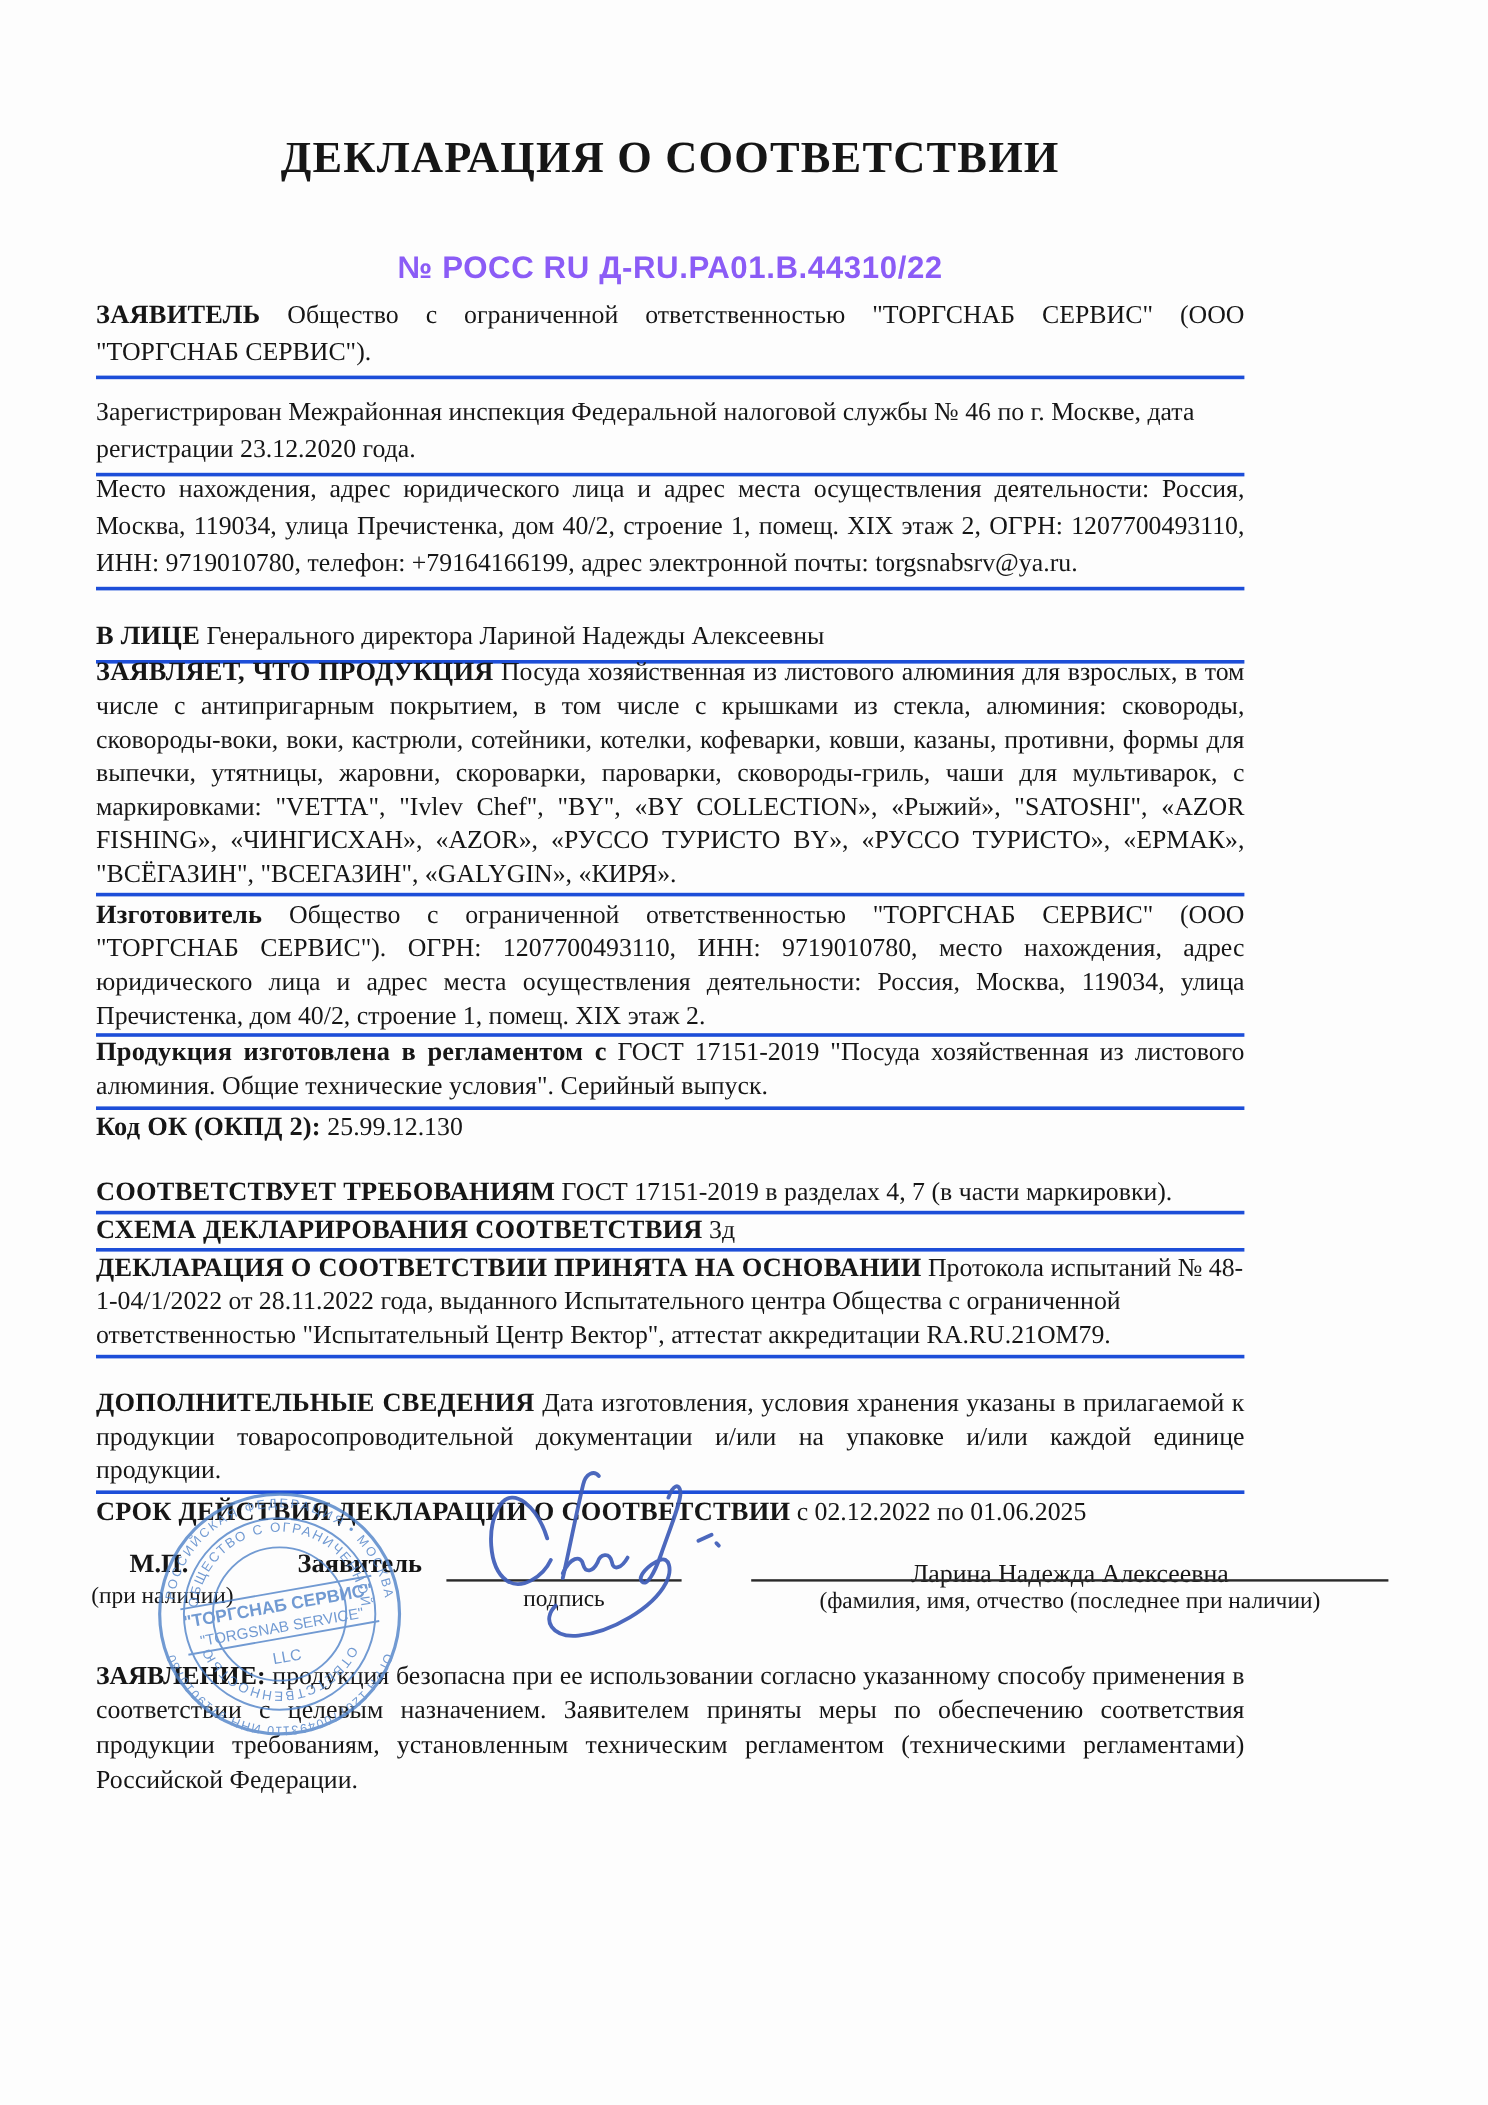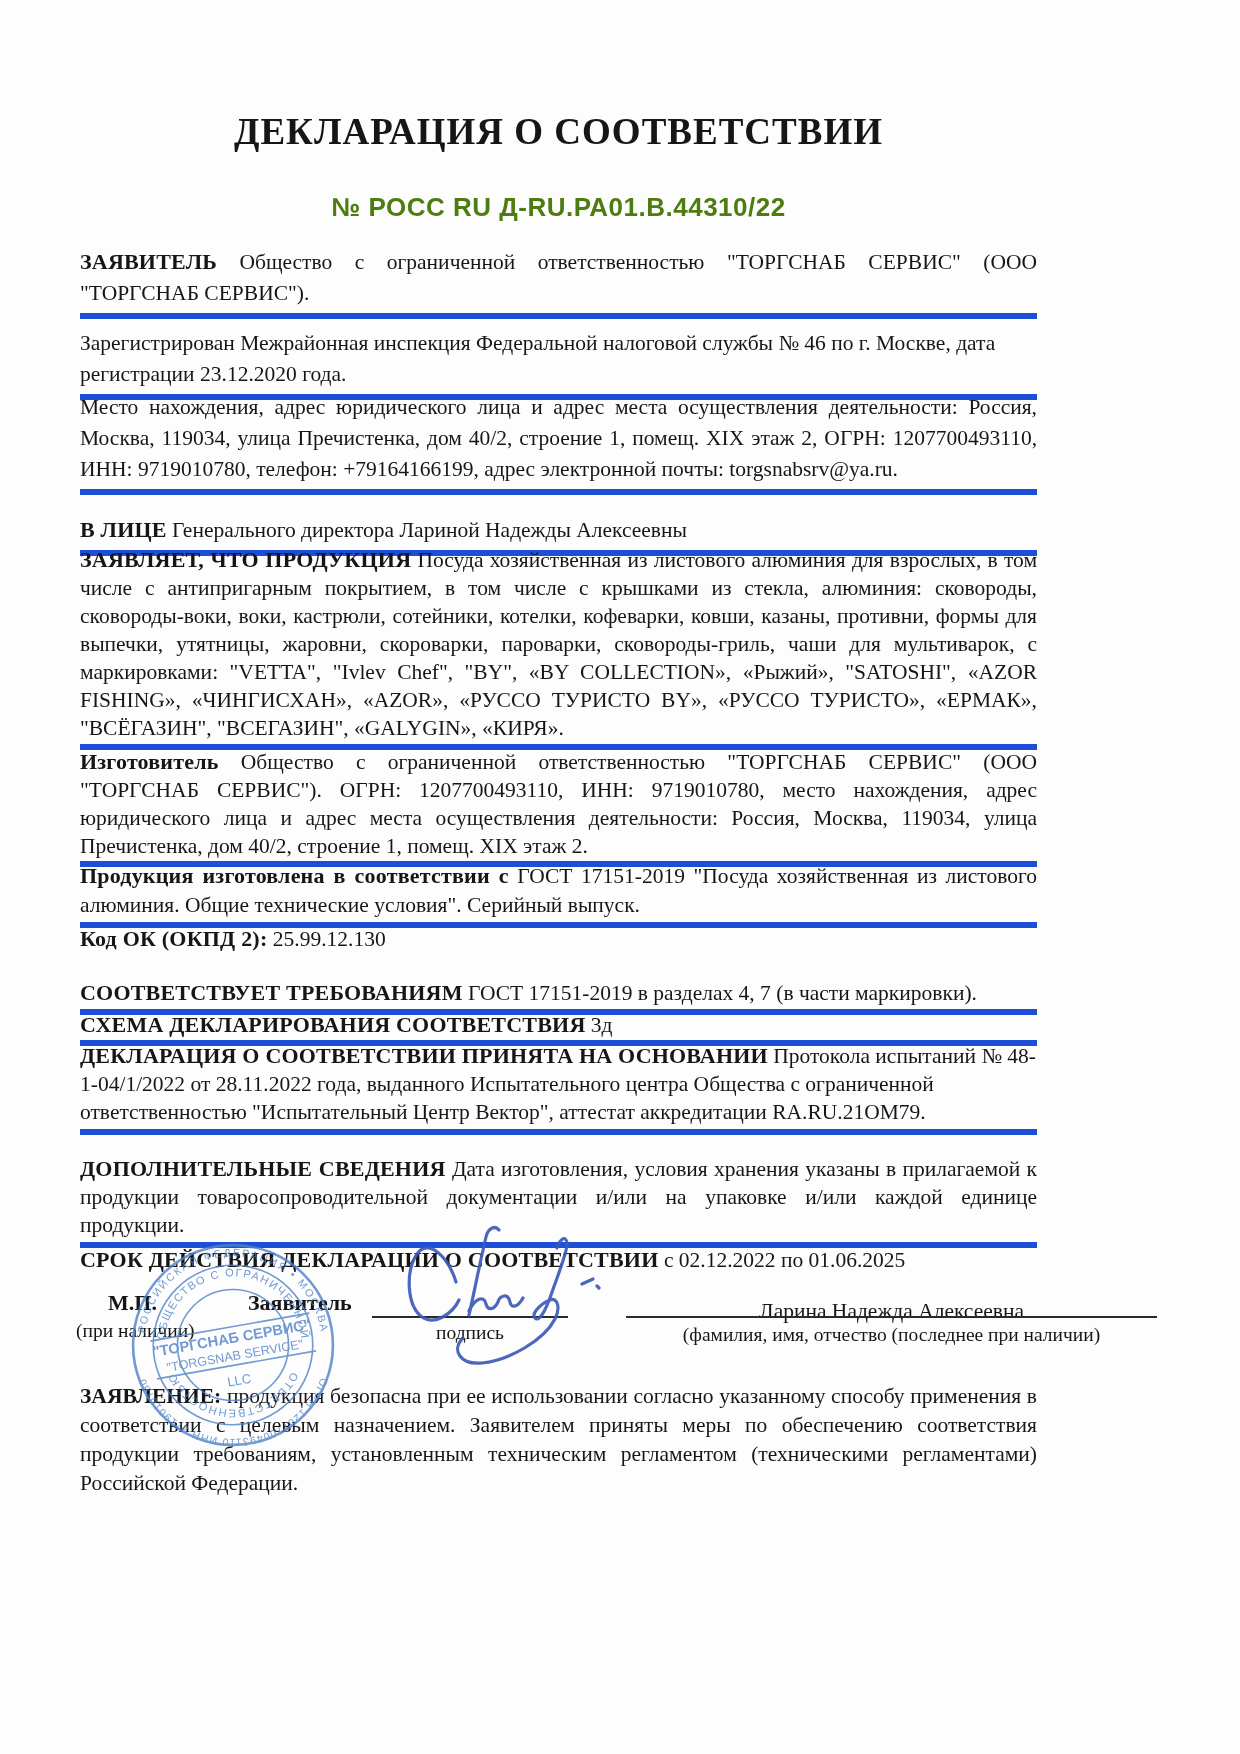--- a/index.html
+++ b/index.html
@@ -15,21 +15,21 @@
   .doc-number{
     position:absolute;left:0;width:957px;text-align:center;
     font-family:"Liberation Sans",sans-serif;font-weight:bold;font-size:26px;
     letter-spacing:.5px;color:#2f4e5e;white-space:nowrap;
   }
   .sec{
     position:absolute;left:0;width:957px;
     font-size:21.5px;line-height:31px;text-align:justify;text-align-last:left;
   }
   .sec b{font-size:22px;letter-spacing:.2px;}
-  .bordered{border-bottom:6px solid #1d4ed8;padding-bottom:4px;}
+  .bordered{border-bottom:3px solid #1d4ed8;padding-bottom:4px;}
   .leftal{text-align:left;}
   .codes{line-height:29px;}
   .oneline{white-space:nowrap;overflow:visible;}
   .sig-label{position:absolute;font-weight:bold;font-size:22px;}
   .sig-note{position:absolute;font-size:19.5px;}
   .u-line{position:absolute;border-bottom:2px solid #2a2a2a;}
   .u-caption{position:absolute;text-align:center;font-size:19.5px;}
   .fio-name{position:absolute;text-align:center;font-size:21.5px;margin-top:11px;}
   .statement{
     position:absolute;left:0;width:957px;font-weight:normal;
@@ -45,21 +45,21 @@
   }
   .stamp-svg text{font-family:"Liberation Sans",sans-serif;}
 </style>
 </head>
 <body>
 
 <div class="page">
   <div class="content">
 
     <div class="doc-title" style="top:110px">ДЕКЛАРАЦИЯ О СООТВЕТСТВИИ</div>
-    <div class="doc-number" style="top: 192px; color: #4d7c0f;">№ РОСС RU Д-RU.РА01.В.44310/22</div>
+    <div class="doc-number" style="top: 208px; color: #8b5cf6;">№ РОСС RU Д-RU.РА01.В.44310/22</div>
 
     <div class="sec bordered" style="top:246px">
       <b>ЗАЯВИТЕЛЬ</b>
       <span>Общество с ограниченной ответственностью "ТОРГСНАБ СЕРВИС" (ООО "ТОРГСНАБ СЕРВИС").</span>
     </div>
 
     <div class="sec bordered leftal" style="top:328px">
       <span>Зарегистрирован Межрайонная инспекция Федеральной налоговой службы № 46 по г. Москве, дата регистрации 23.12.2020 года.</span>
     </div>
 
@@ -76,21 +76,21 @@
       <b>ЗАЯВЛЯЕТ, ЧТО ПРОДУКЦИЯ</b>
       <span>Посуда хозяйственная из листового алюминия для взрослых, в том числе с антипригарным покрытием, в том числе с крышками из стекла, алюминия: сковороды, сковороды-воки, воки, кастрюли, сотейники, котелки, кофеварки, ковши, казаны, противни, формы для выпечки, утятницы, жаровни, скороварки, пароварки, сковороды-гриль, чаши для мультиварок, с маркировками: "VETTA", "Ivlev Chef", "BY", «BY COLLECTION», «Рыжий», "SATOSHI", «AZOR FISHING», «ЧИНГИСХАН», «AZOR», «РУССО ТУРИСТО BY», «РУССО ТУРИСТО», «ЕРМАК», "ВСЁГАЗИН", "ВСЕГАЗИН", «GALYGIN», «КИРЯ».</span>
     </div>
 
     <div class="sec bordered" style="top:748px;line-height:28px;padding-bottom:1px">
       <b>Изготовитель</b>
       <span>Общество с ограниченной ответственностью "ТОРГСНАБ СЕРВИС" (ООО "ТОРГСНАБ СЕРВИС"). ОГРН: 1207700493110, ИНН: 9719010780, место нахождения, адрес юридического лица и адрес места осуществления деятельности: Россия, Москва, 119034, улица Пречистенка, дом 40/2, строение 1, помещ. XIX этаж 2.</span>
     </div>
 
     <div class="sec bordered" style="top:861px;line-height:29px;padding-bottom:2px">
-      <b>Продукция изготовлена в соответствии с</b>
+      <b>Продукция изготовлена в регламентом с</b>
       <span>ГОСТ 17151-2019 "Посуда хозяйственная из листового алюминия. Общие технические условия". Серийный выпуск.</span>
     </div>
 
     <div class="sec codes" style="top:924px">
       <div>
         <b>Код ОК (ОКПД 2):</b>
         <span>25.99.12.130</span>
       </div>
     </div>
 

